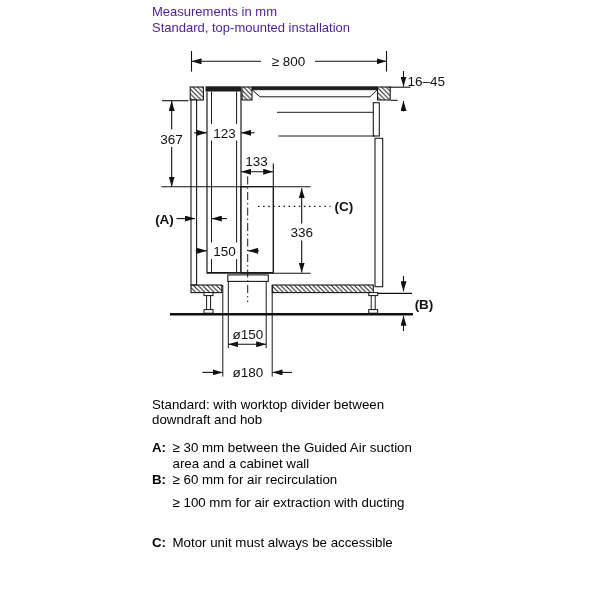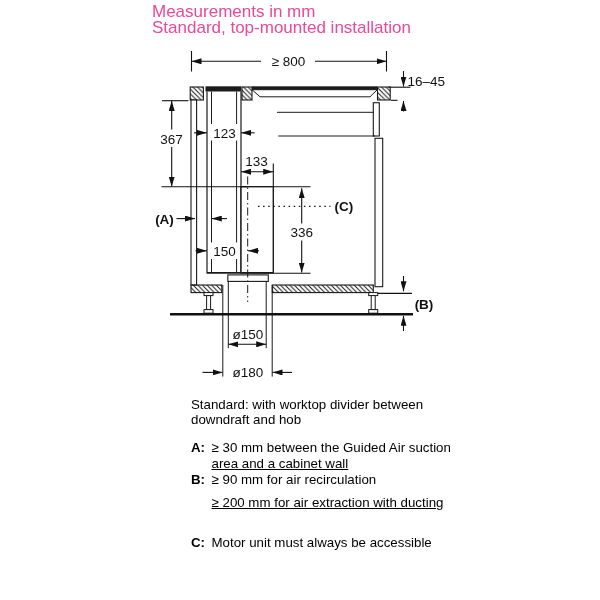--- a/index.html
+++ b/index.html
@@ -1,27 +1,27 @@
 <!DOCTYPE html>
 <html><head>
 <meta charset="utf-8">
 <style>
   html,body{margin:0;padding:0;background:#fff;}
   .canvas{position:relative;width:600px;height:600px;background:#ffffff;overflow:hidden;
           font-family:"Liberation Sans",sans-serif;color:#000;}
-  .header{position:absolute;left:152px;top:4px;font-size:17px;line-height:15.5px;color:#ec4899;}
+  .header{position:absolute;left:152px;top:4px;font-size:13px;line-height:15.5px;color:#4c1d95;}
   .header .bold{font-weight:normal;}
   svg{position:absolute;left:0;top:0;}
   svg text{font-family:"Liberation Sans",sans-serif;font-size:13.5px;fill:#111;}
   svg text.b{font-weight:bold;}
   .notes{position:absolute;left:0;top:0;width:600px;height:600px;font-size:13.3px;line-height:15.9px;}
-  .nblock{position:absolute;left:152px;margin-left:39px;}
+  .nblock{position:absolute;left:152px;}
   .nrow{display:flex;}
   .nkey{display:inline-block;width:20.5px;font-weight:bold;flex:0 0 20.5px;}
-  .indent{padding-left:20.5px;text-decoration:underline;}
+  .indent{padding-left:20.5px;}
 </style>
 </head>
 <body>
 
 <div class="canvas">
 
   <div class="header">
     <div>Measurements in mm</div>
     <div class="bold">Standard, top-mounted installation</div>
   </div>
@@ -174,26 +174,26 @@
     <div class="nblock" style="top:440.3px">
       <div class="nrow">
         <span class="nkey">A:</span>
         <span>≥ 30 mm between the Guided Air suction</span>
       </div>
       <div class="nrow indent">
           <span>area and a cabinet wall</span>
         </div>
       <div class="nrow">
         <span class="nkey">B:</span>
-        <span>≥ 90 mm for air recirculation</span>
+        <span>≥ 60 mm for air recirculation</span>
       </div>
     </div>
     <div class="nblock indent" style="top:494.8px">
       <div class="nrow">
-          <span>≥ 200 mm for air extraction with ducting</span>
+          <span>≥ 100 mm for air extraction with ducting</span>
         </div>
     </div>
     <div class="nblock" style="top:535px">
       <div class="nrow">
         <span class="nkey">C:</span>
         <span>Motor unit must always be accessible</span>
       </div>
     </div>
   </div>
 

